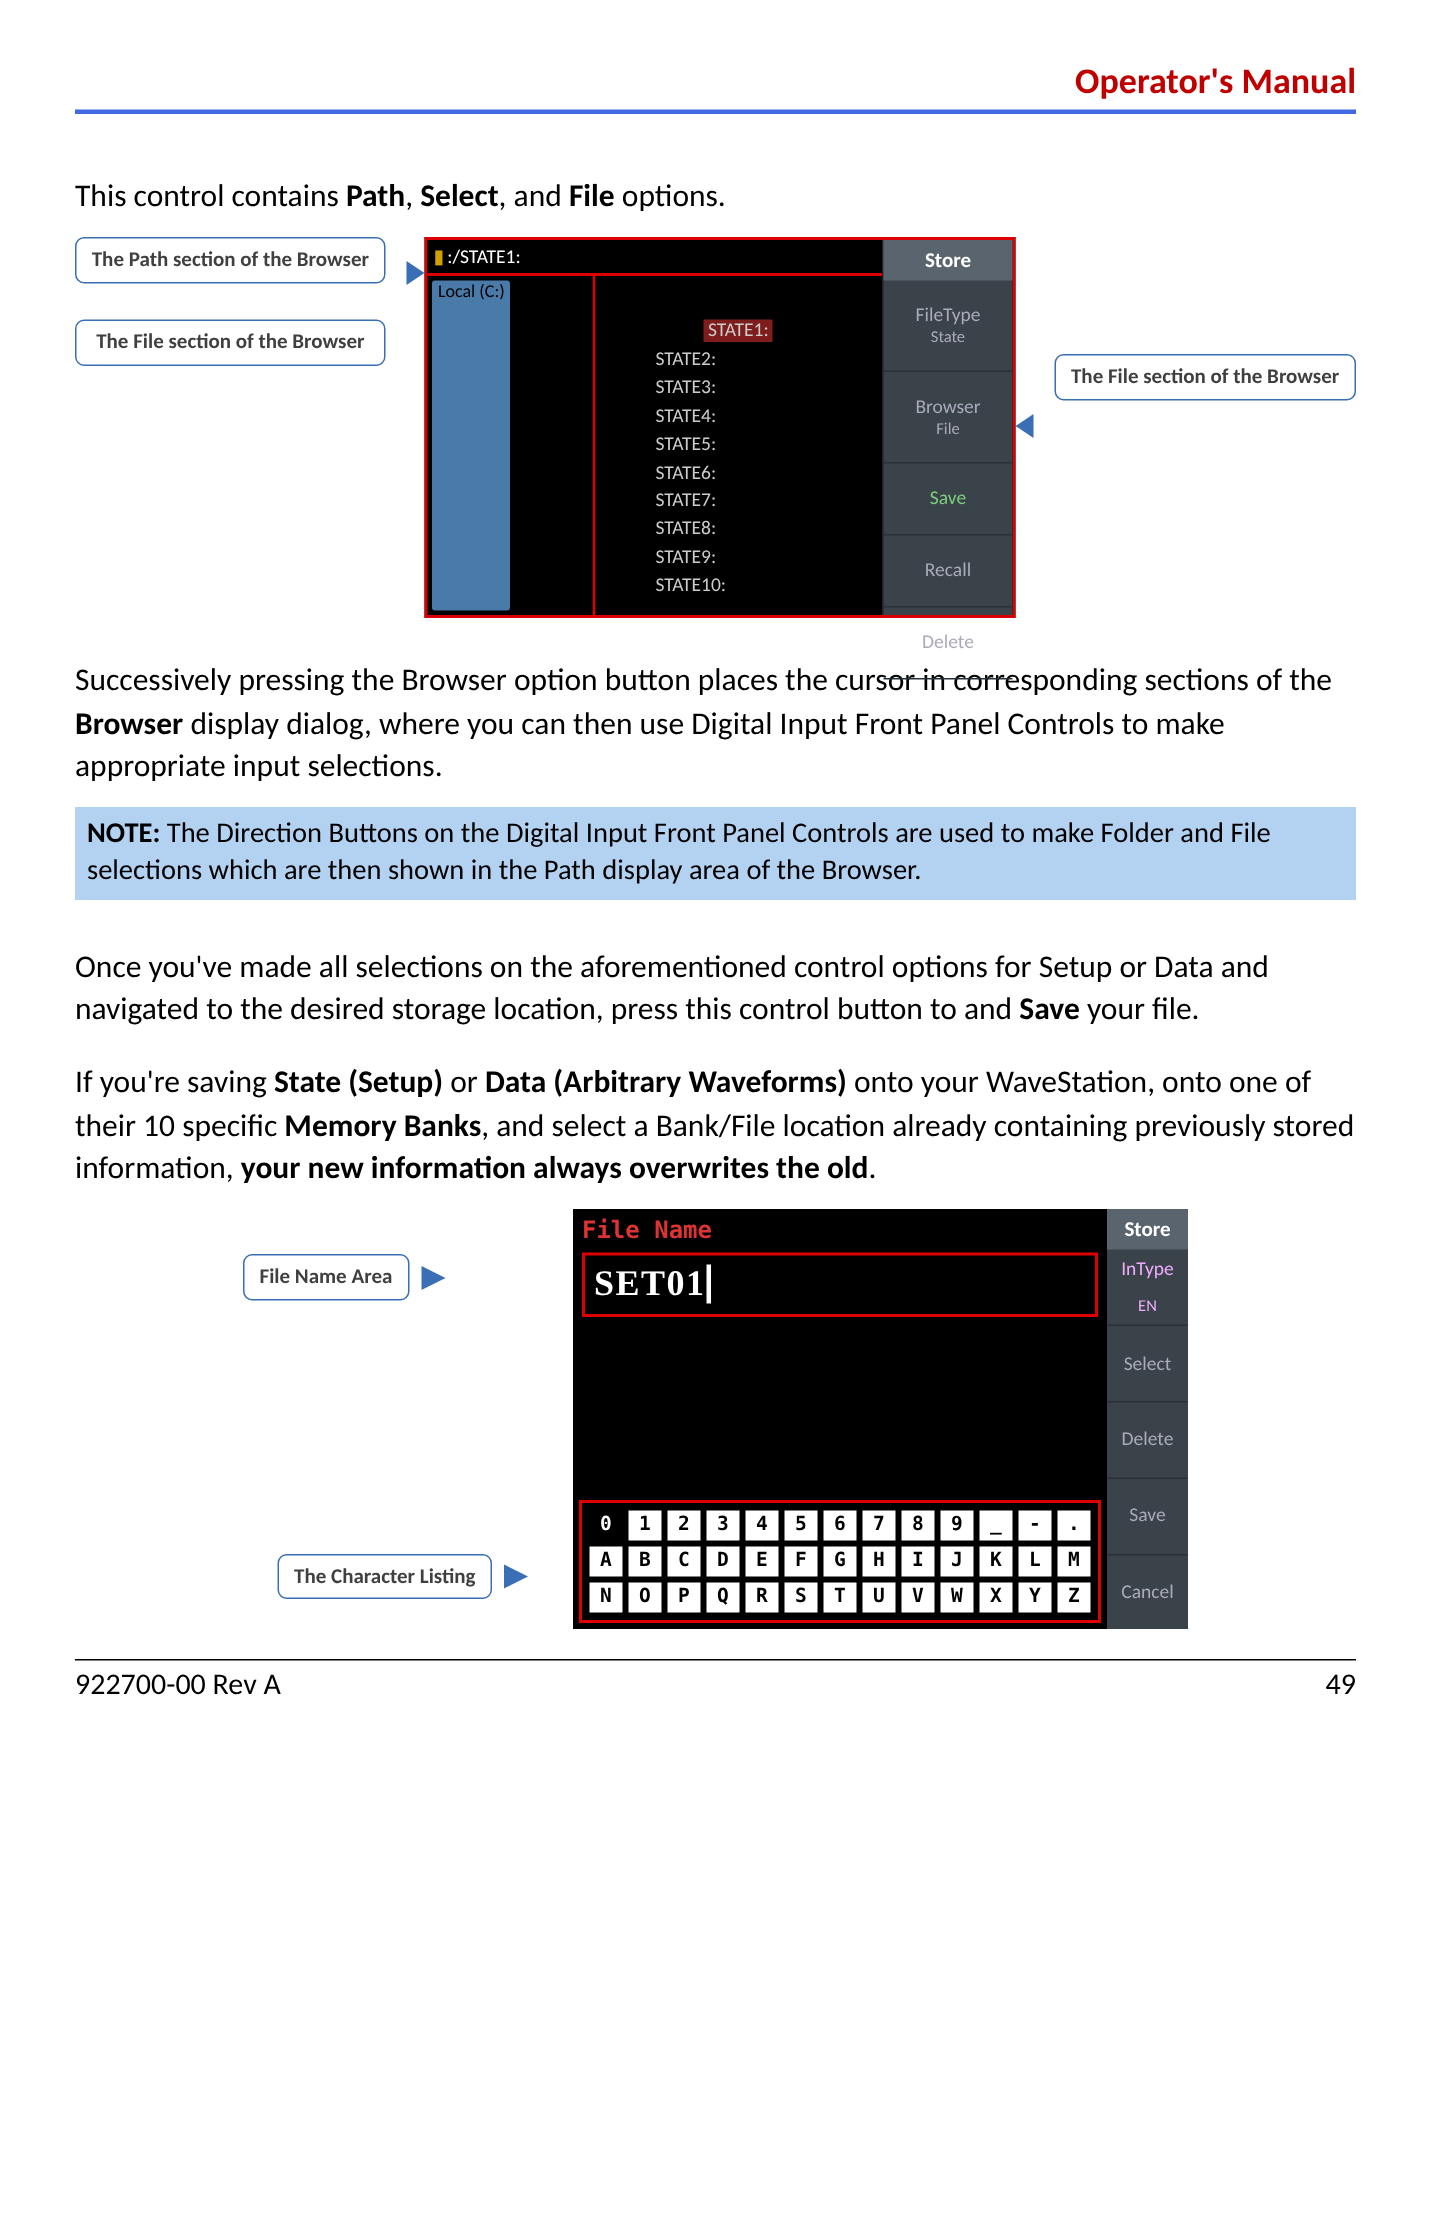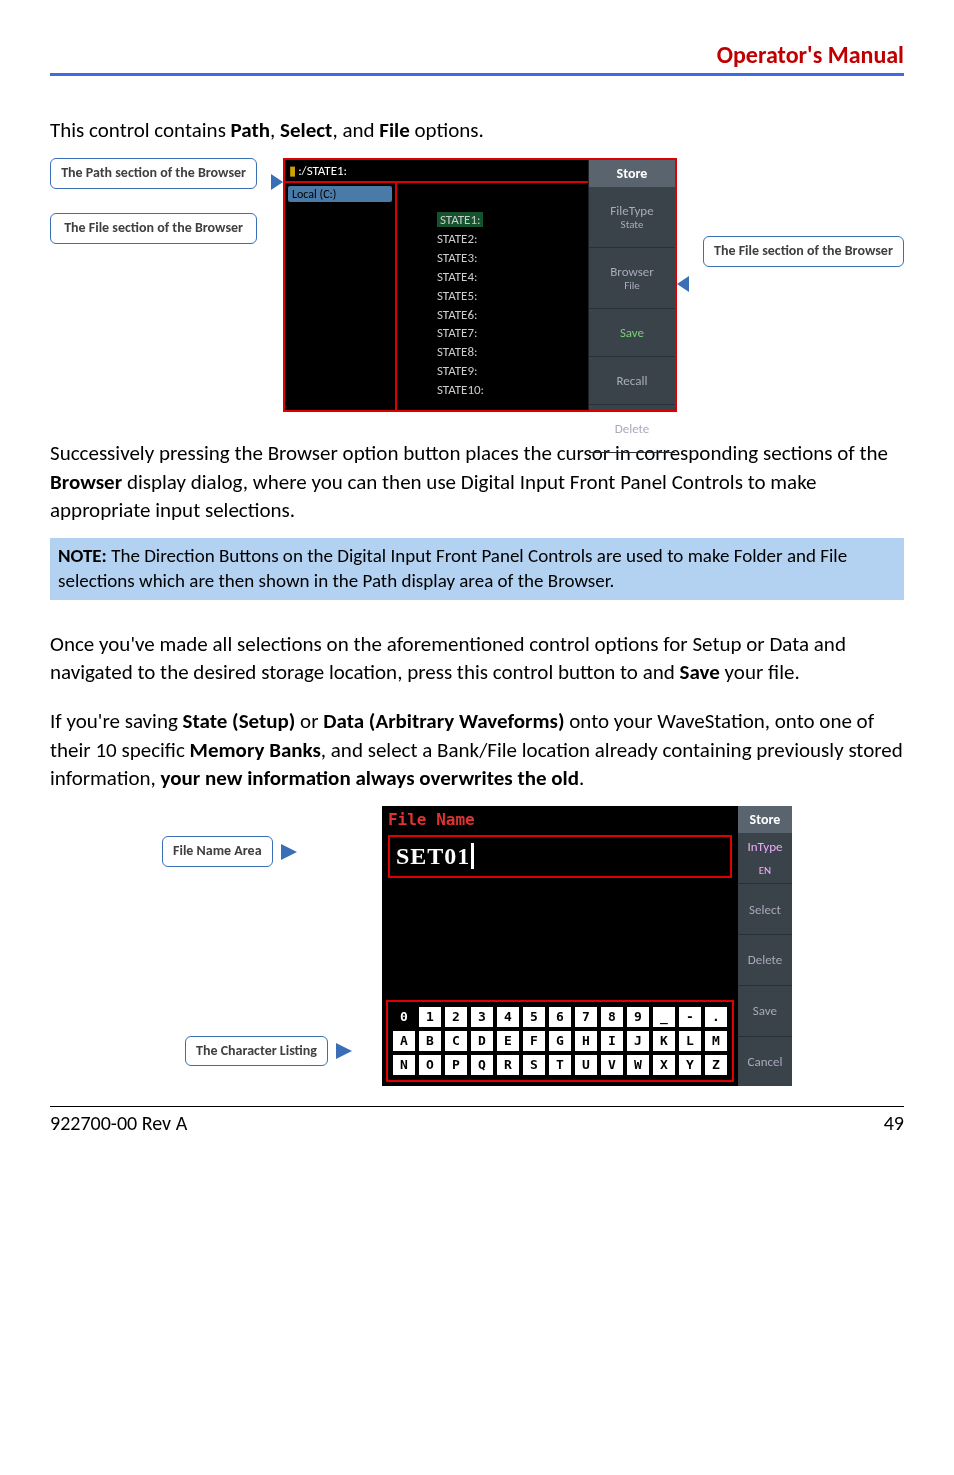--- a/index.html
+++ b/index.html
@@ -71,21 +71,20 @@
     display: flex;
     border: 2px solid #d00;
     background: #000;
     width: 390px;
     height: 250px;
   }
   .screen1-left {
     width: 110px;
     border-right: 2px solid #d00;
     display: flex;
-    flex-direction: column;
   }
   .path-row {
     background: #000;
     color: #fff;
     font-size: 13px;
     padding: 3px 4px;
     border-bottom: 2px solid #d00;
     display:flex;
     align-items:center;
   }
@@ -101,21 +100,21 @@
   }
   .screen1-leftrest { flex:1; background:#000;}
   .screen1-mid {
     flex: 1;
     background: #000;
     color: #ccc;
     font-size: 13px;
     padding: 28px 10px 0 40px;
     line-height: 1.45;
   }
-  .state-sel { background:#14532d; padding:0 3px;}
+  .state-sel { background:#7f1d1d; padding:0 3px;margin-left:32px;}
   .sidebar {
     width: 86px;
     background: #3a424a;
     border-left: 1px solid #222;
     display: flex;
     flex-direction: column;
   }
   .sidebar .title {
     background: #5a646e;
     color: #fff;

